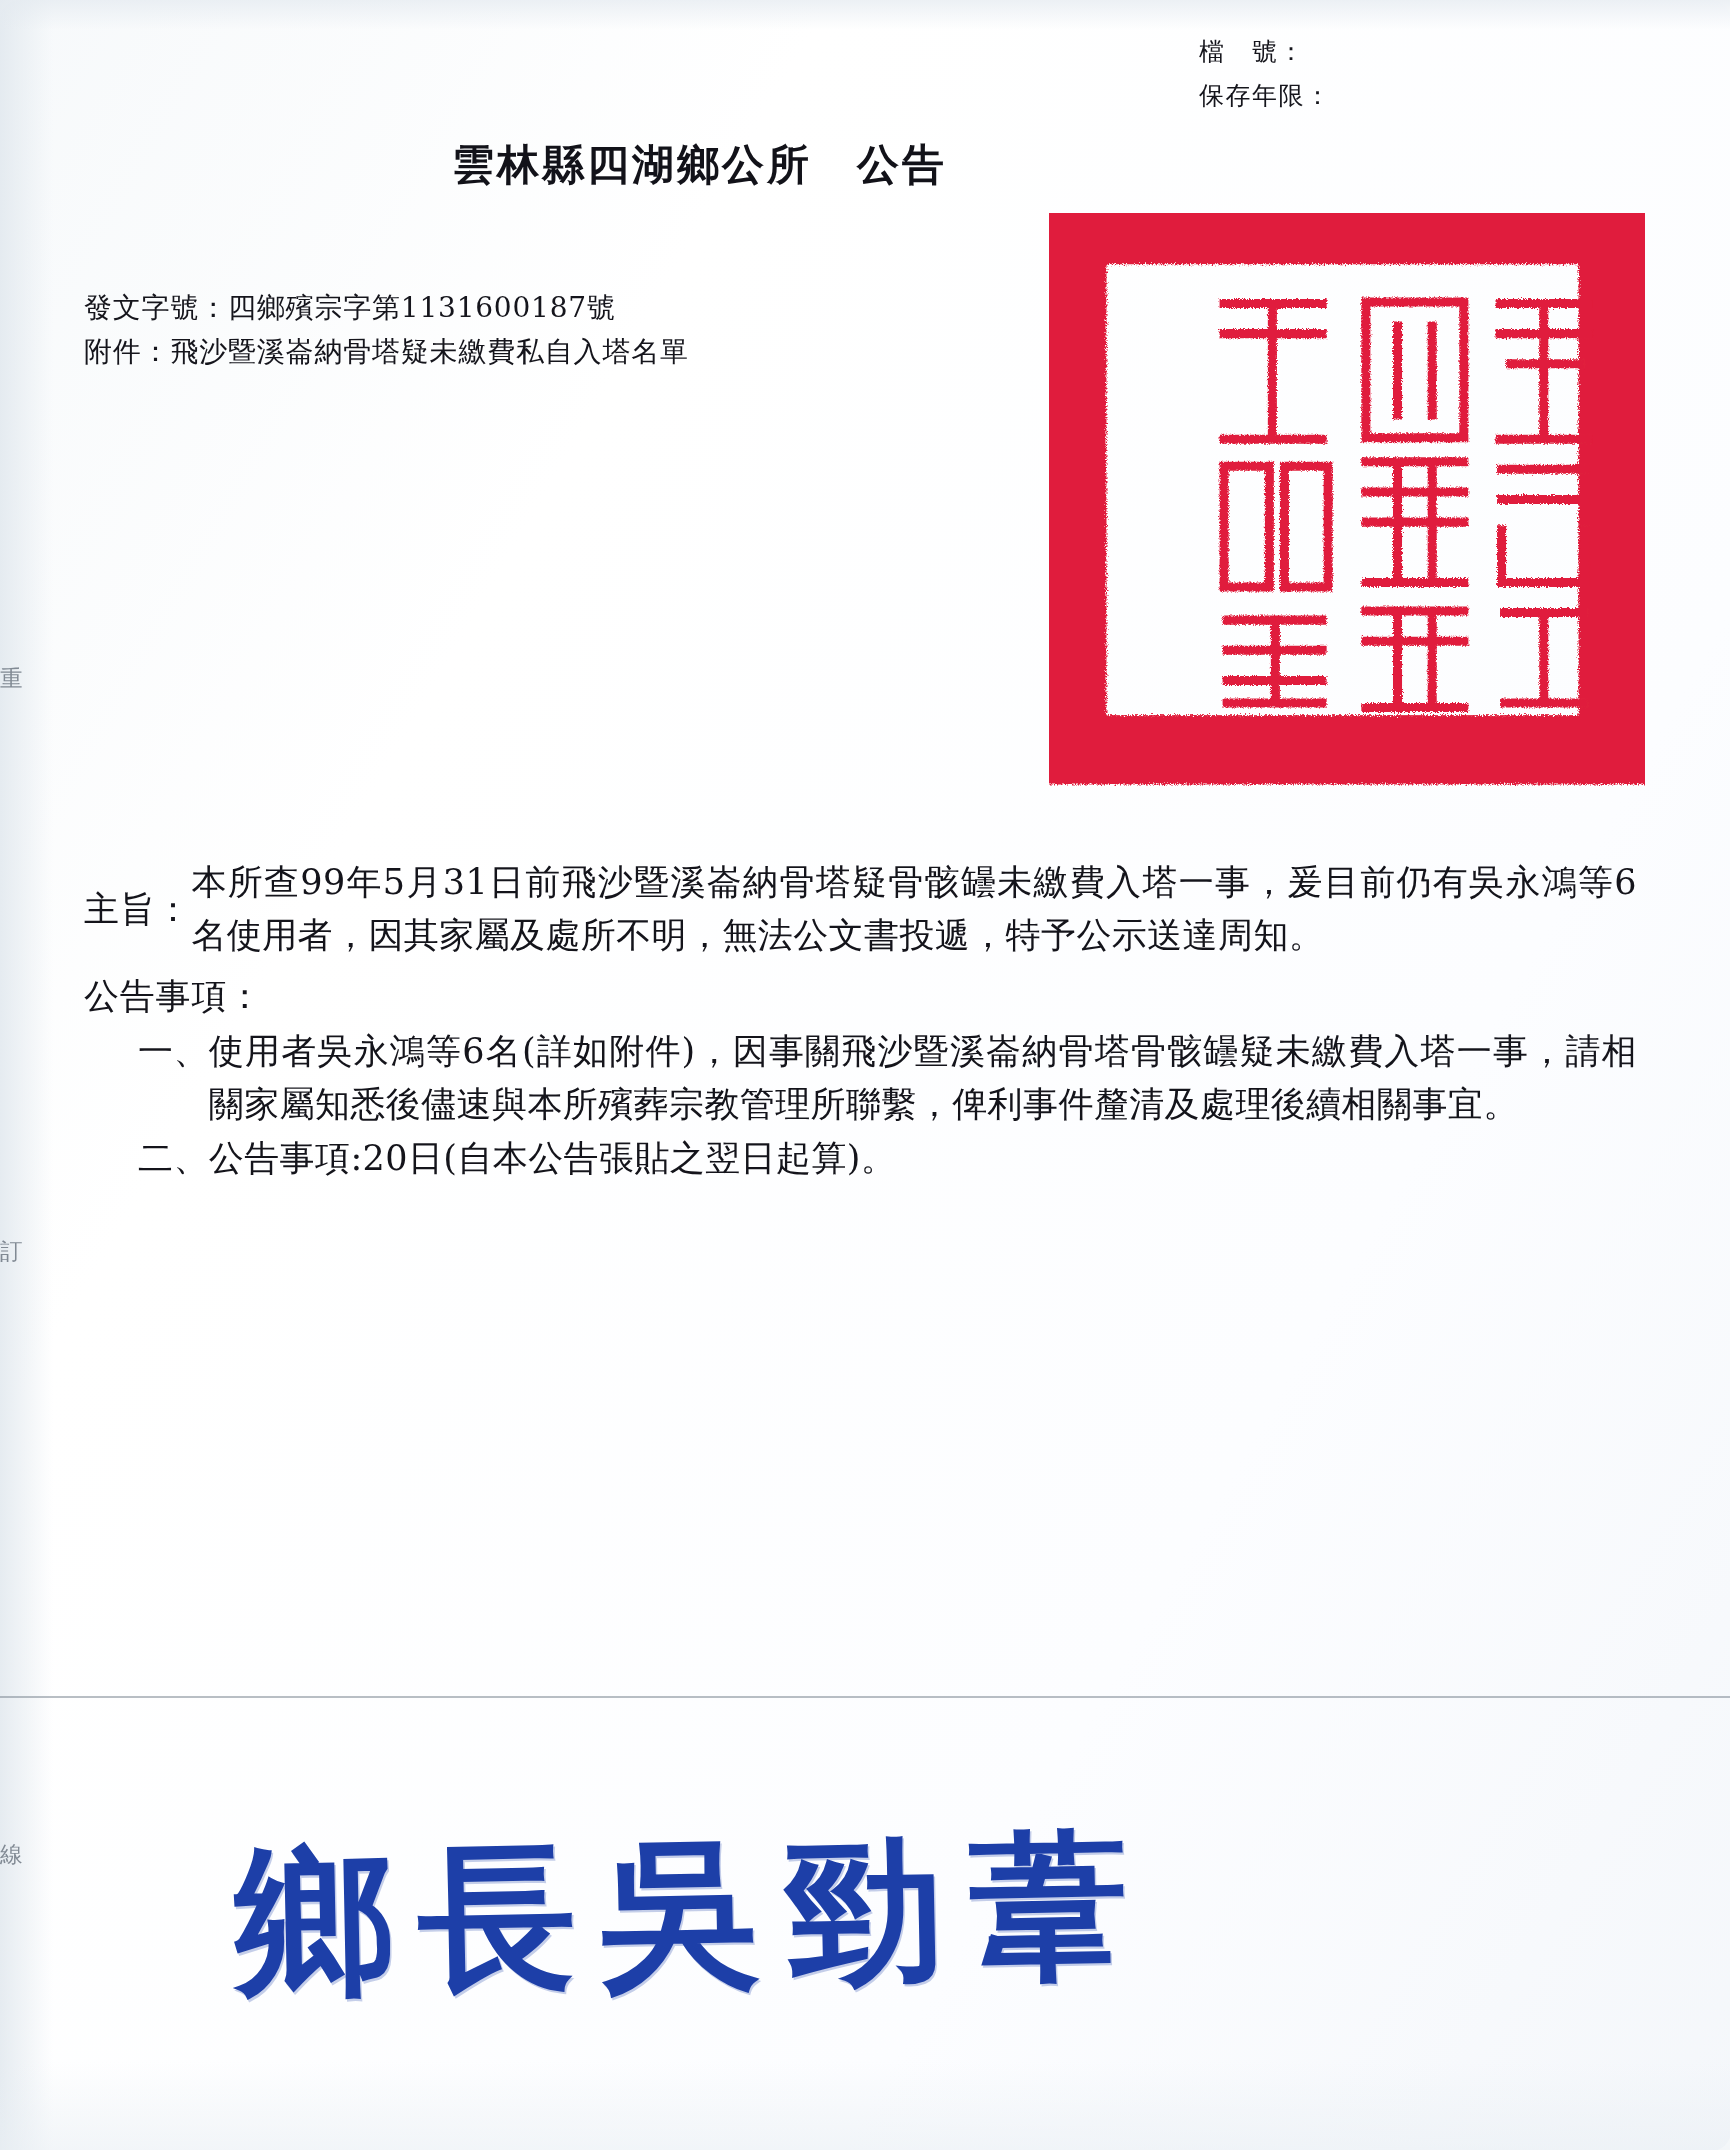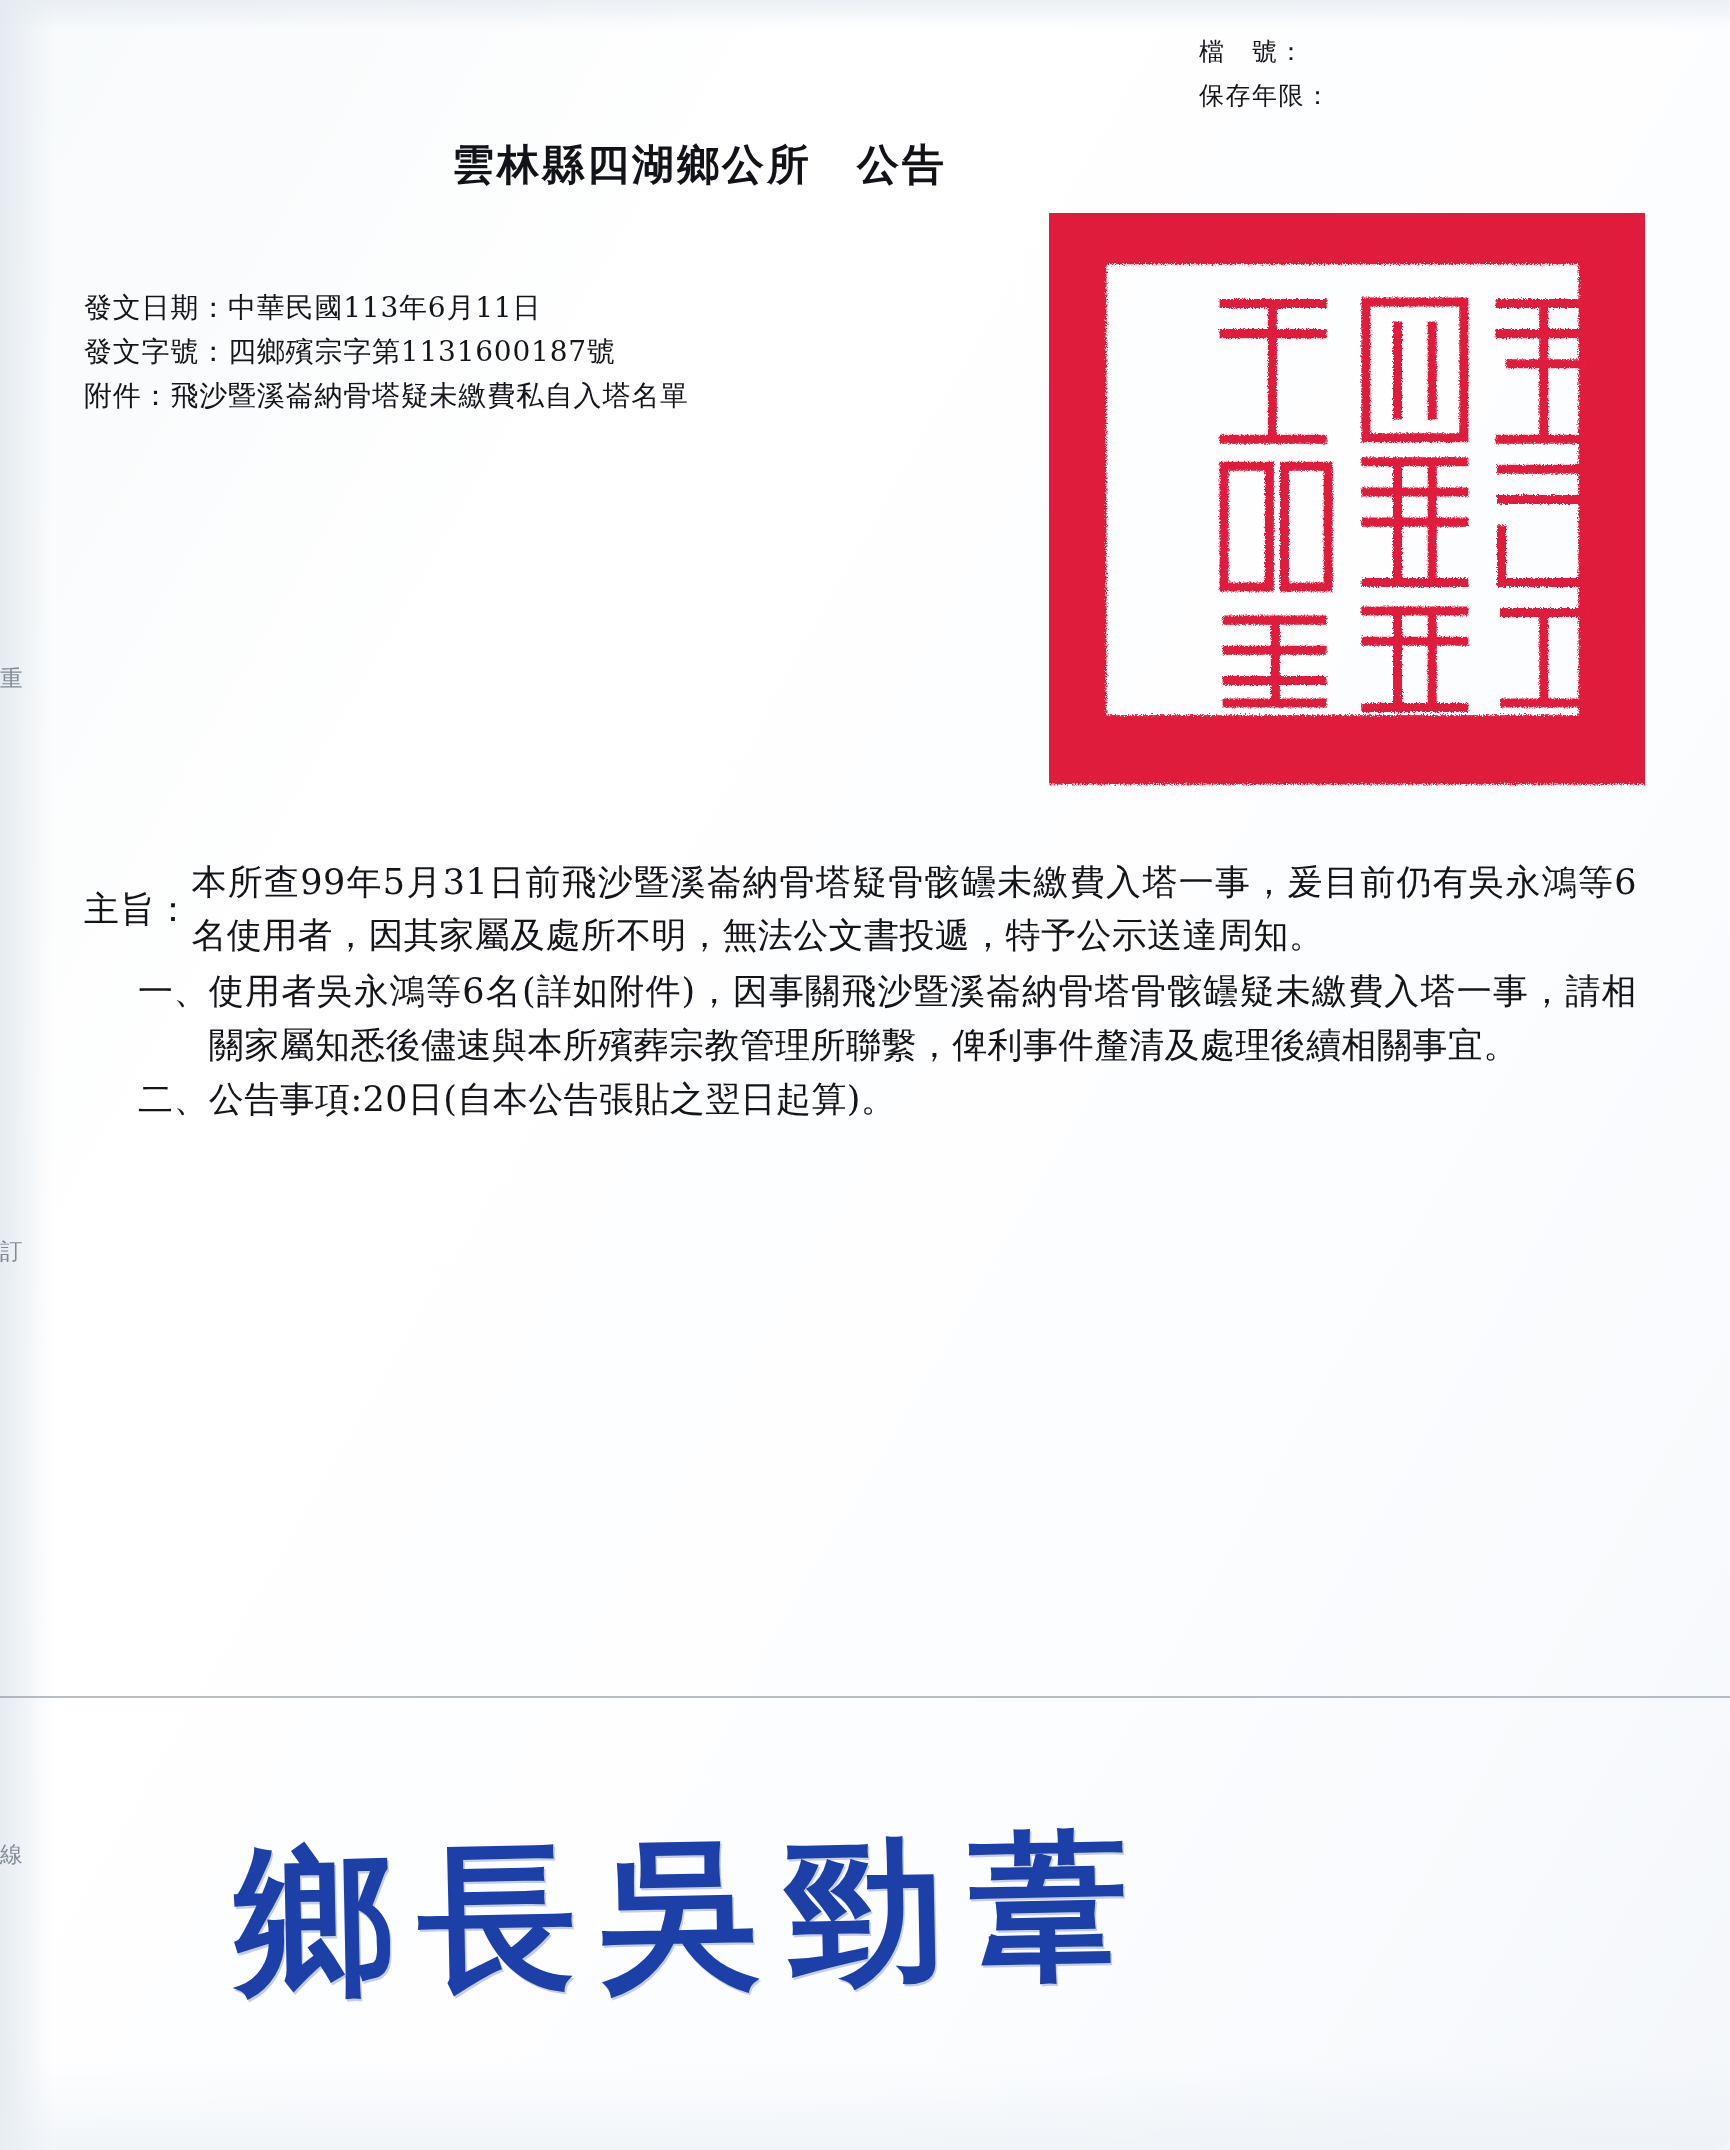--- a/index.html
+++ b/index.html
@@ -210,21 +210,20 @@
     <div class="row">
       <span>保存年限：</span><span></span>
     </div>
   </div>
 
   <div class="doc-title">
     <span>雲林縣四湖鄉公所</span><span class="gap"></span><span>公告</span>
   </div>
 
   <div class="meta-block">
-    <div class="row">發文日期：中華民國113年6月11日</div>
     <div class="row">發文字號：四鄉殯宗字第1131600187號</div>
     <div class="row">附件：飛沙暨溪崙納骨塔疑未繳費私自入塔名單</div>
   </div>
 
   <div class="seal" title="">
     <svg viewBox="0 0 790 760" xmlns="http://www.w3.org/2000/svg" aria-hidden="true">
       <defs>
         <filter id="rough">
           <feTurbulence type="fractalNoise" baseFrequency="0.55" numOctaves="4" seed="7" result="noise"></feTurbulence>
           <feDisplacementMap in="SourceGraphic" in2="noise" scale="9" xChannelSelector="R" yChannelSelector="G"></feDisplacementMap>
@@ -255,20 +254,21 @@
   </div>
 
   <div class="body-block">
 
     <div class="para">
       <div class="para-label">主旨：</div>
       <div class="para-text">本所查99年5月31日前飛沙暨溪崙納骨塔疑骨骸罎未繳費入塔一事，爰目前仍有吳永鴻等6名使用者，因其家屬及處所不明，無法公文書投遞，特予公示送達周知。</div>
     </div>
 
 
+    <div class="section-heading">公告事項：</div>
 
     <div class="list-item">
       <div class="list-marker">一、</div>
       <div class="list-text">使用者吳永鴻等6名(詳如附件)，因事關飛沙暨溪崙納骨塔骨骸罎疑未繳費入塔一事，請相關家屬知悉後儘速與本所殯葬宗教管理所聯繫，俾利事件釐清及處理後續相關事宜。</div>
     </div>
 
     <div class="list-item">
       <div class="list-marker">二、</div>
       <div class="list-text">公告事項:20日(自本公告張貼之翌日起算)。</div>
     </div>

